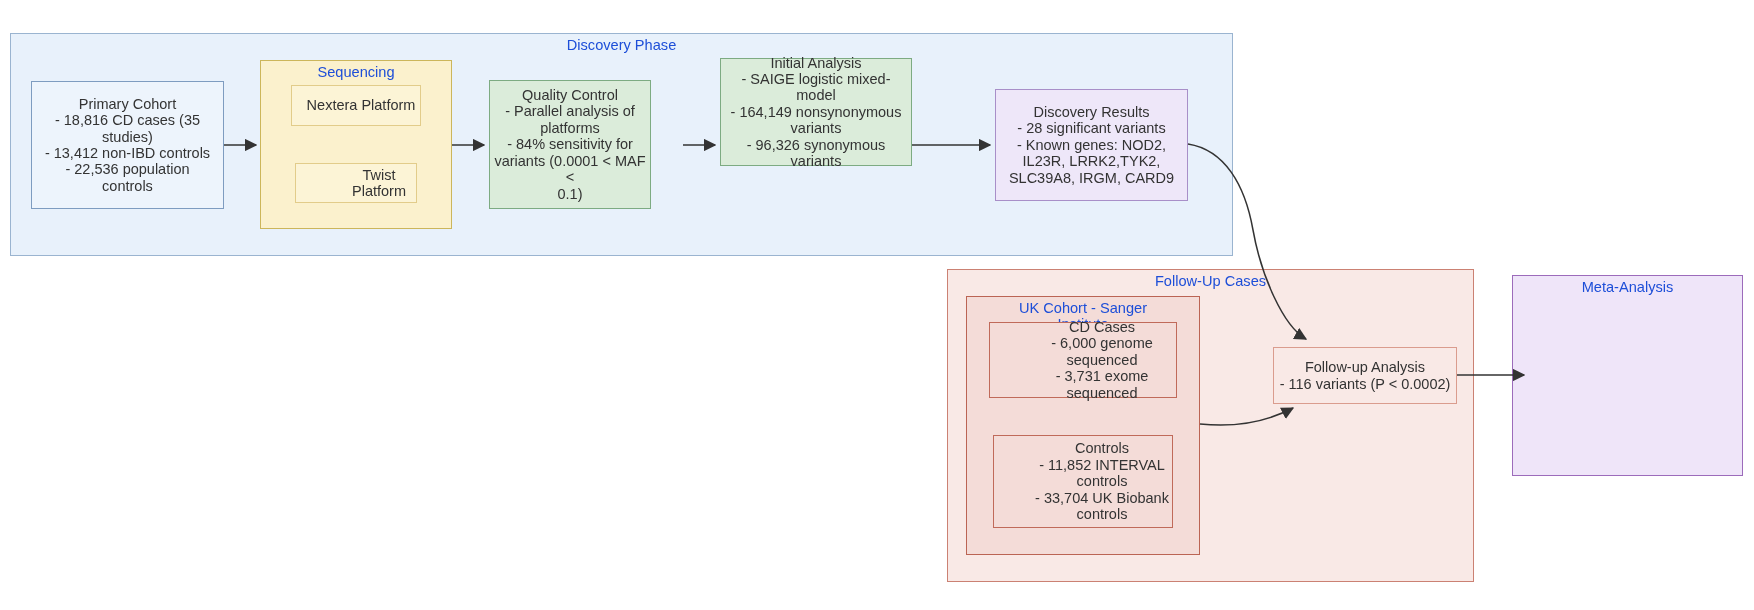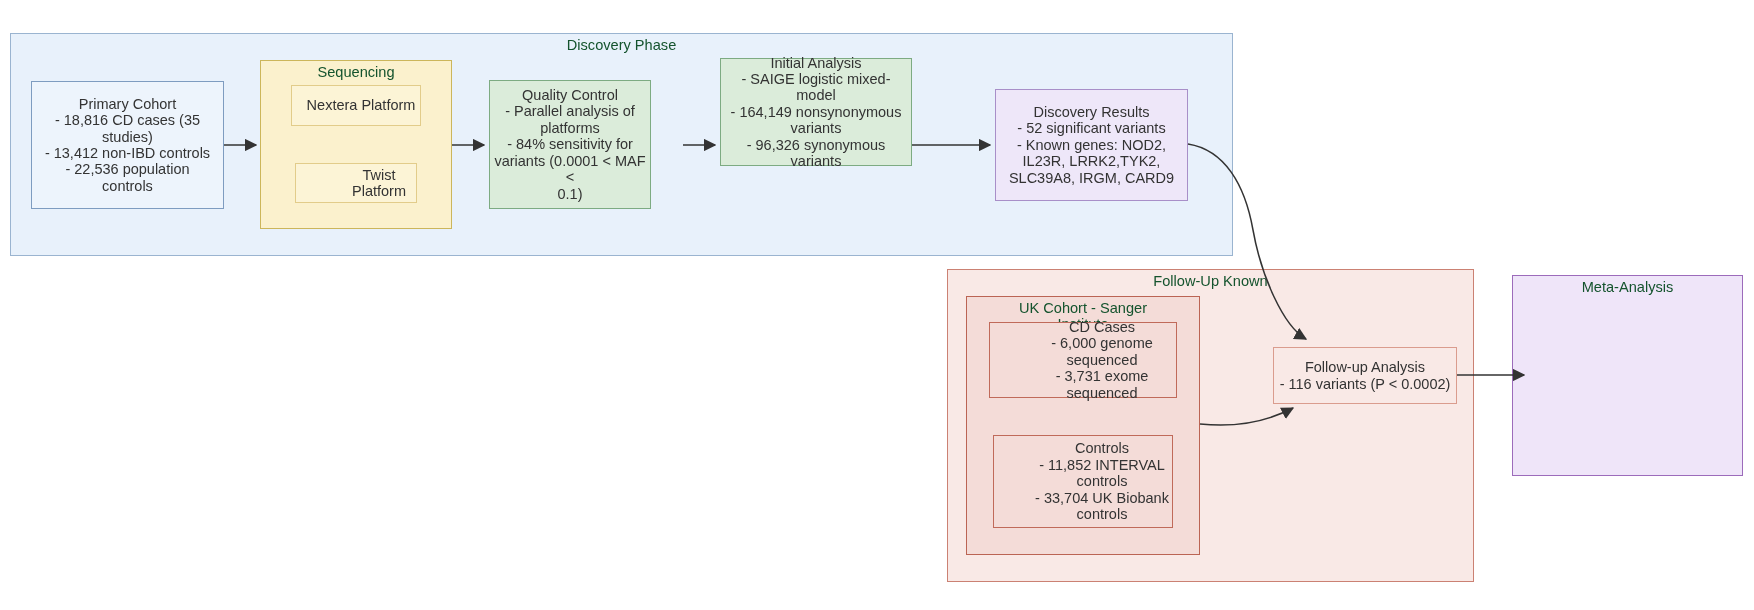--- a/index.html
+++ b/index.html
@@ -3,21 +3,21 @@
 <meta charset="utf-8">
 <style>
   html,body{margin:0;padding:0;background:#ffffff;}
   #canvas{
     position:relative;width:1754px;height:610px;overflow:hidden;background:#ffffff;
     font-family:"Liberation Sans","DejaVu Sans",sans-serif;color:#333333;
   }
   .container{position:absolute;box-sizing:border-box;border:1.5px solid;}
   .ctitle{
     position:absolute;left:0;top:3px;width:100%;text-align:center;
-    white-space:pre-line;font-size:14.6px;line-height:16.4px;color:#14532d;
+    white-space:pre-line;font-size:14.6px;line-height:16.4px;color:#1d4ed8;
   }
   .node{
     position:absolute;box-sizing:border-box;border:1.3px solid;
     display:flex;align-items:center;justify-content:center;text-align:center;
     white-space:pre-line;font-size:14.5px;line-height:16.4px;color:#333333;
   }
   
   .c-blue   {background:#e8f1fb;border-color:#9ab4d0;}
   .n-blue   {background:#edf4fc;border-color:#7e9cc0;}
   .c-yellow {background:#fbf1cd;border-color:#ccb65b;}
@@ -40,21 +40,21 @@
 
   <div class="container c-blue" style="left:10px;top:33px;width:1223px;height:223px;">
     <div class="ctitle">Discovery Phase</div>
   </div>
 
   <div class="container c-yellow" style="left:260px;top:60px;width:192px;height:169px;">
     <div class="ctitle">Sequencing</div>
   </div>
 
   <div class="container c-pink" style="left:947px;top:269px;width:527px;height:313px;">
-    <div class="ctitle">Follow-Up Known</div>
+    <div class="ctitle">Follow-Up Cases</div>
   </div>
 
   <div class="container c-pink2" style="left:966px;top:296px;width:234px;height:259px;">
     <div class="ctitle">UK Cohort - Sanger
 Institute</div>
   </div>
 
   <div class="container c-purple" style="left:1512px;top:275px;width:231px;height:201px;">
     <div class="ctitle">Meta-Analysis</div>
   </div>
@@ -79,21 +79,21 @@
 
   <div class="node n-green" style="left:720px;top:58px;width:192px;height:108px;">Initial Analysis
 - SAIGE logistic mixed-
 model
 - 164,149 nonsynonymous
 variants
 - 96,326 synonymous
 variants</div>
 
   <div class="node n-lav" style="left:995px;top:89px;width:193px;height:112px;">Discovery Results
-- 52 significant variants
+- 28 significant variants
 - Known genes: NOD2,
 IL23R, LRRK2,TYK2,
 SLC39A8, IRGM, CARD9</div>
 
   <div class="node n-pink2 z2" style="left:989px;top:322px;width:188px;height:76px;">CD Cases
 - 6,000 genome sequenced
 - 3,731 exome sequenced</div>
 
   <div class="node n-pink2 z2" style="left:993px;top:435px;width:180px;height:93px;">Controls
 - 11,852 INTERVAL controls

